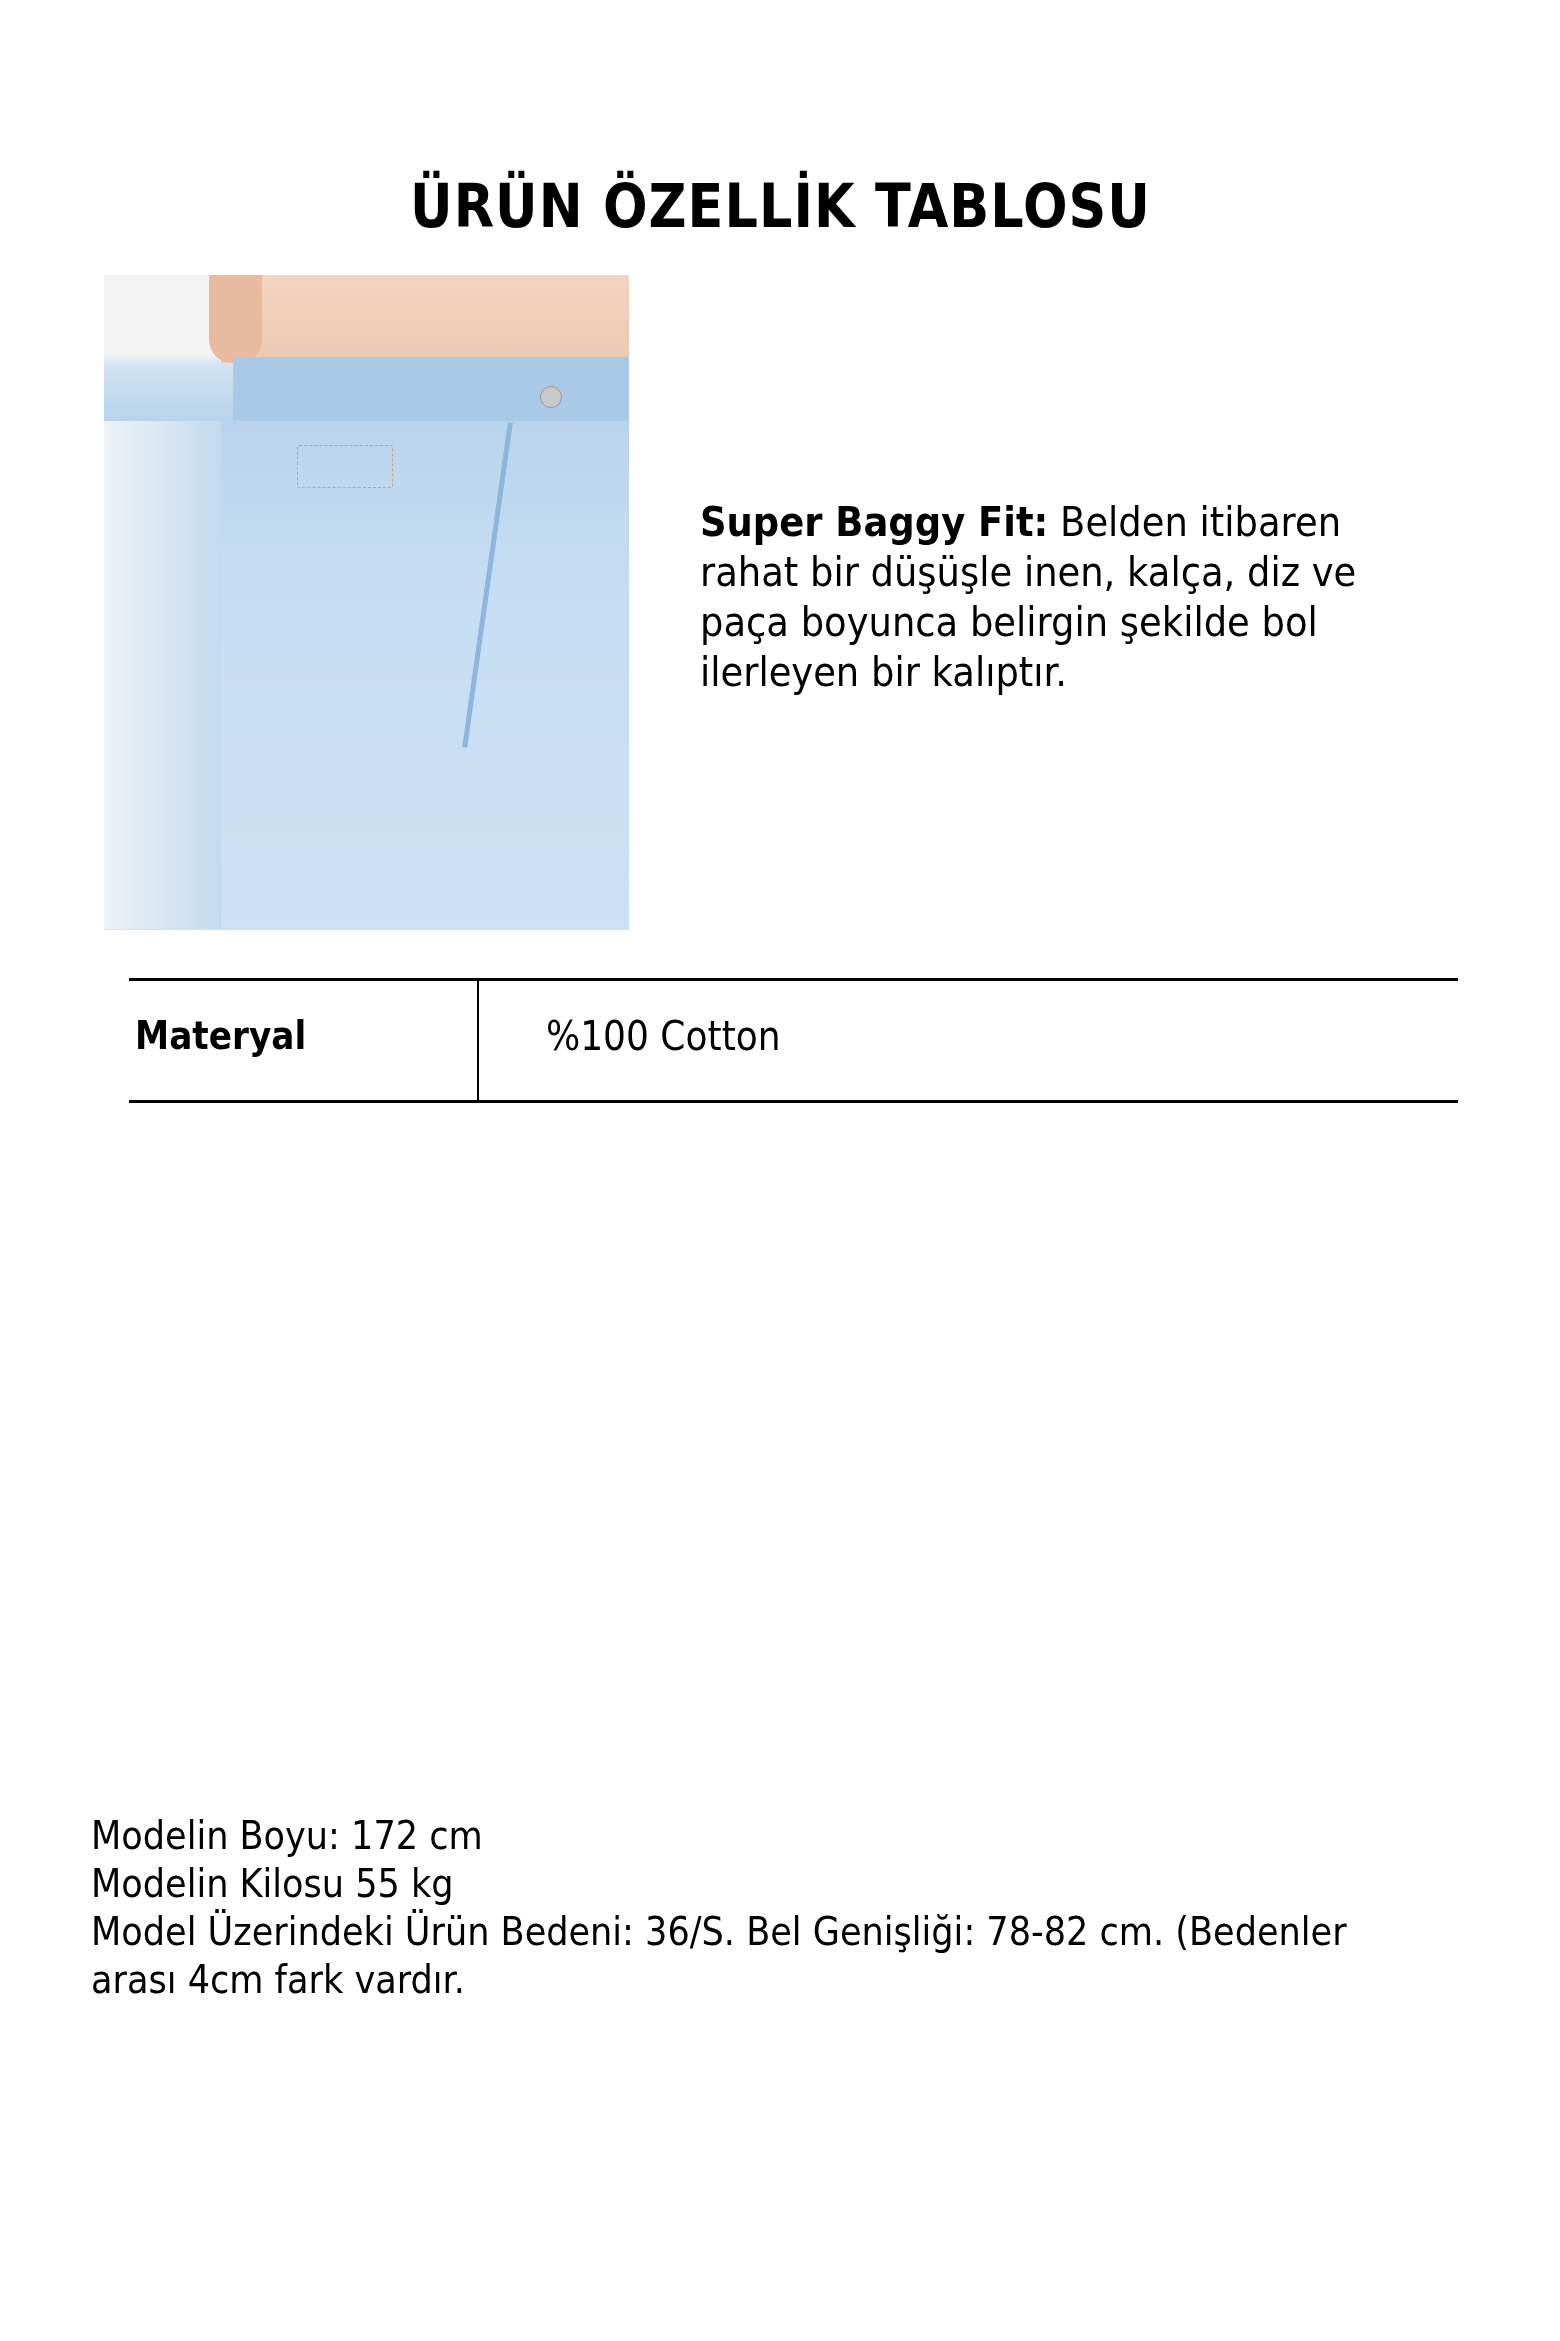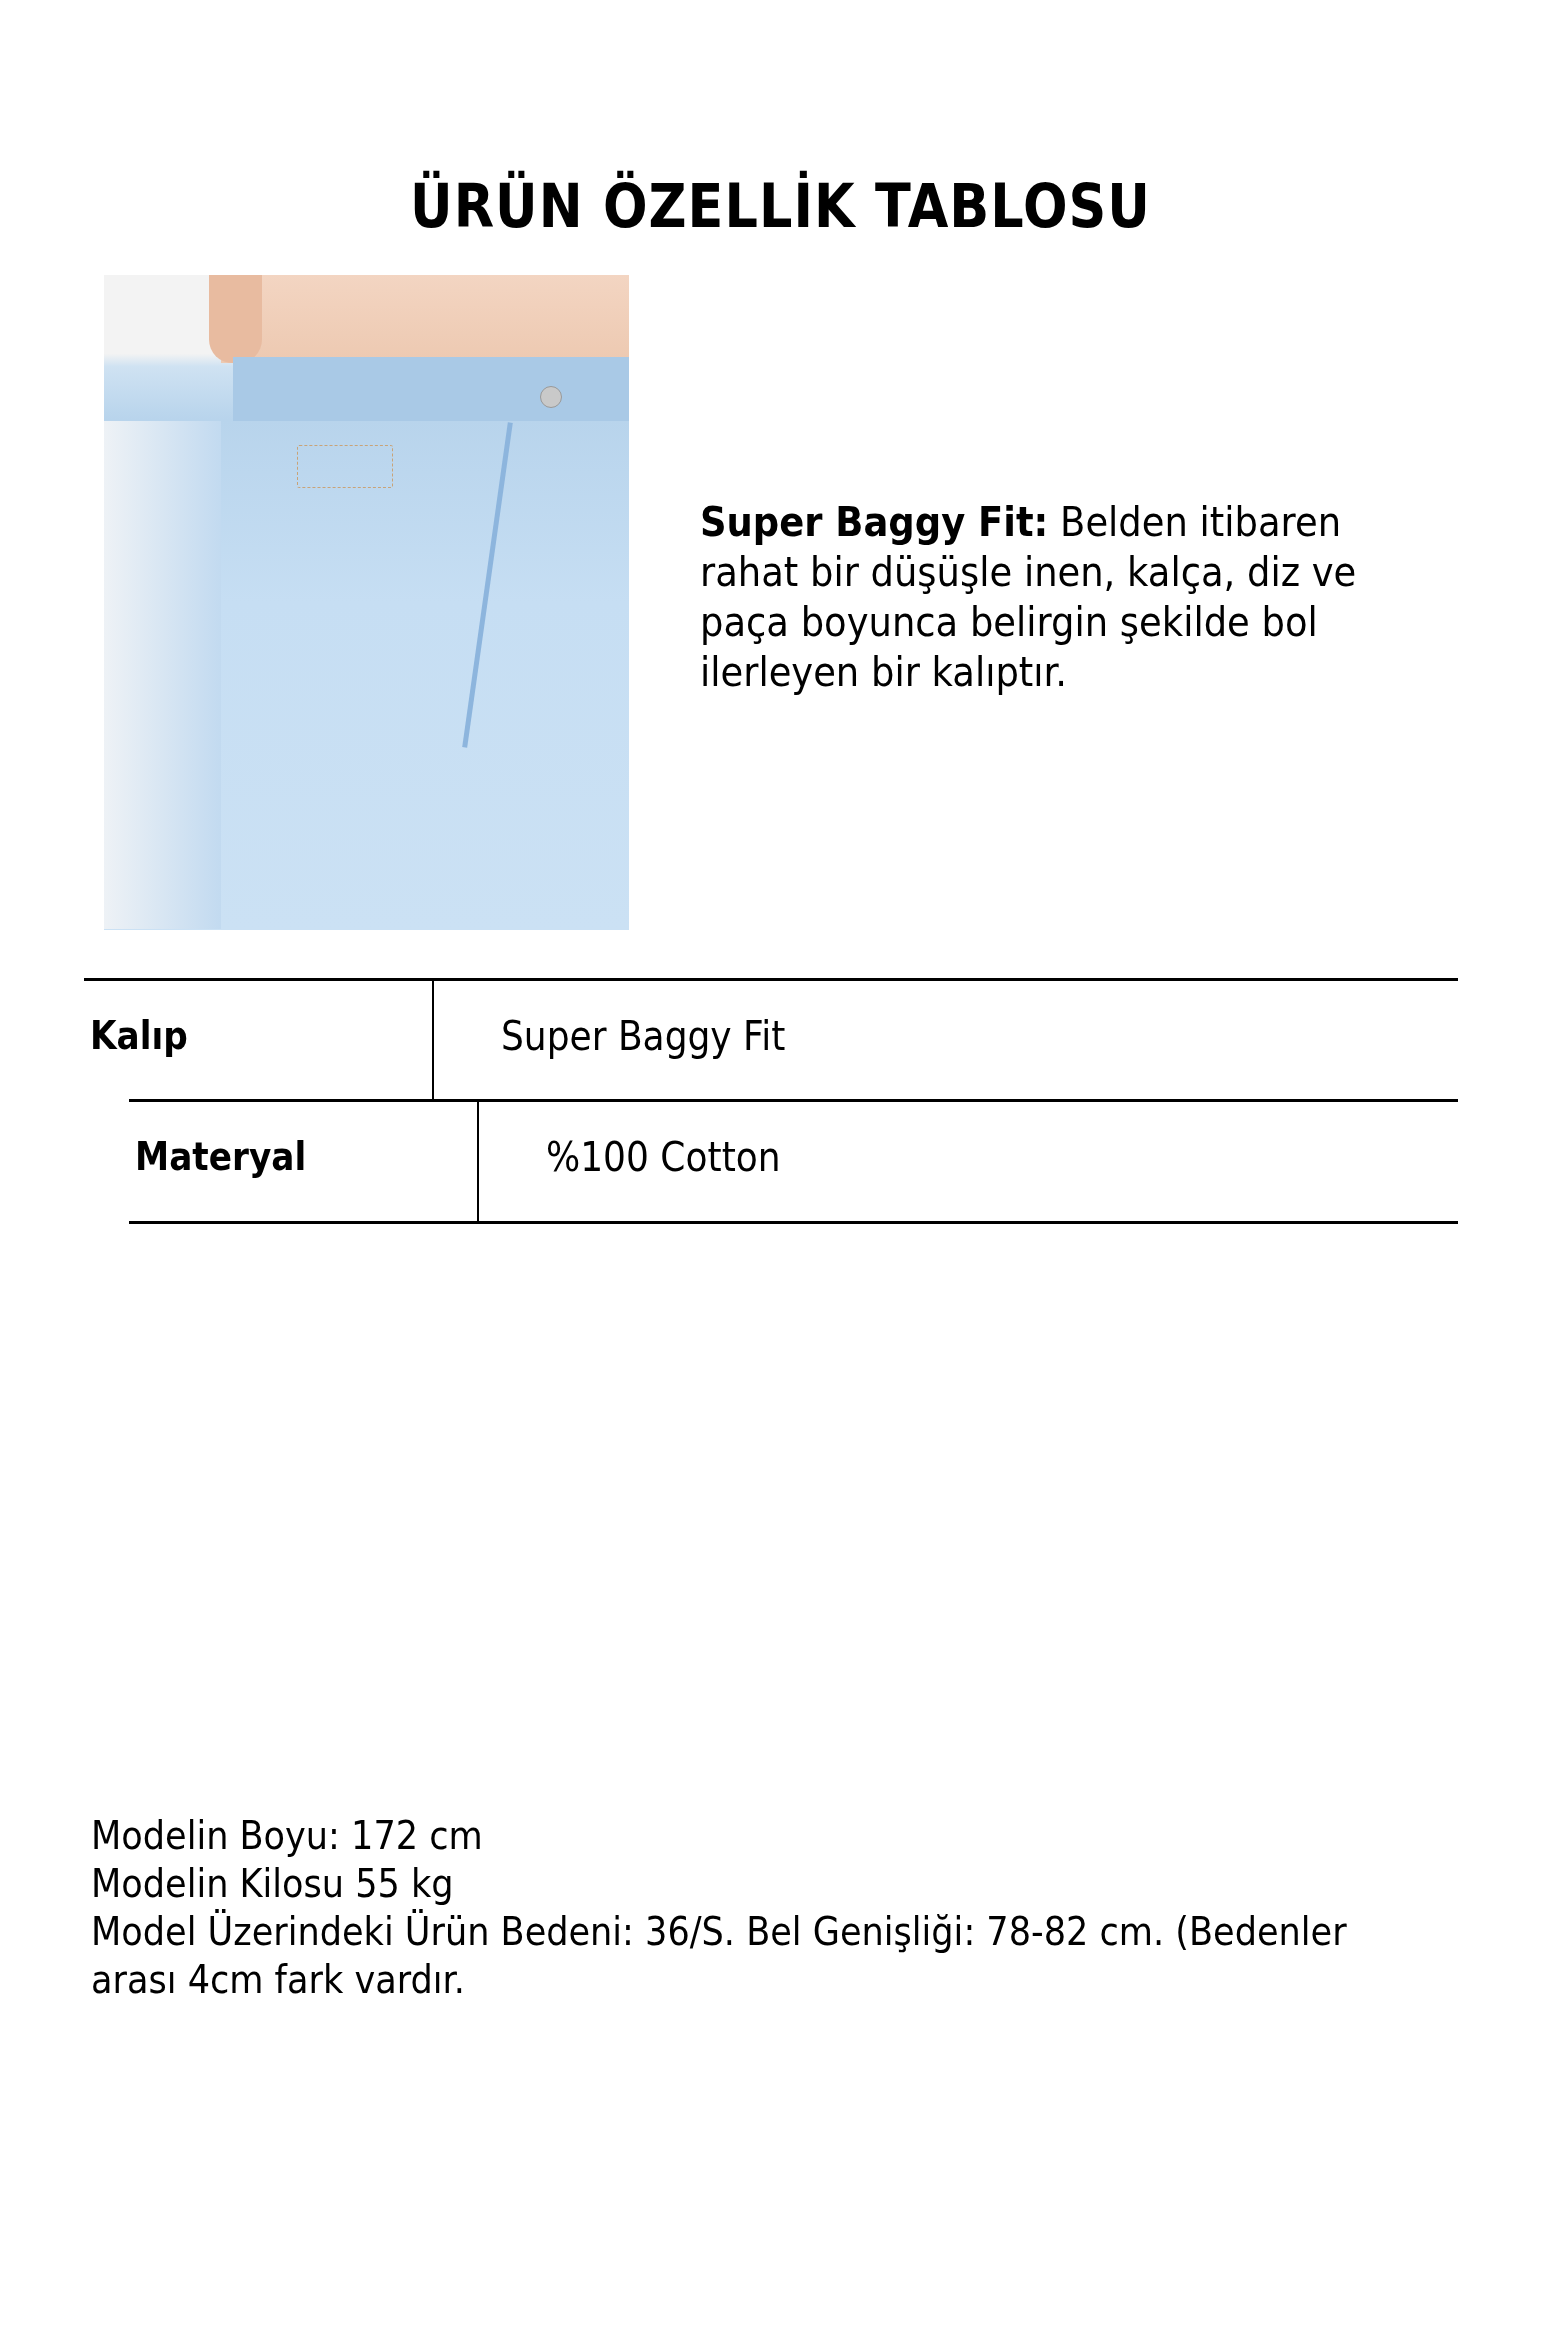--- a/index.html
+++ b/index.html
@@ -40,25 +40,20 @@
   <div class="fly"></div>
   <div class="button"></div>
   <div class="pocket"></div>
 </div>
 
 <div class="desc">
   <b>Super Baggy Fit:</b><span> Belden itibaren rahat bir düşüşle inen, kalça, diz ve paça boyunca belirgin şekilde bol ilerleyen bir kalıptır.</span>
 </div>
 
 <div class="table">
-  <div class="row">
-    <div class="divider"></div>
-    <div class="label">Kalıp</div>
-    <div class="value">Super Baggy Fit</div>
-  </div>
   <div class="row last">
     <div class="divider"></div>
     <div class="label">Materyal</div>
     <div class="value">%100 Cotton</div>
   </div>
 </div>
 
 <div class="footer">
   <div>Modelin Boyu: 172 cm</div>
   <div>Modelin Kilosu 55 kg</div>

